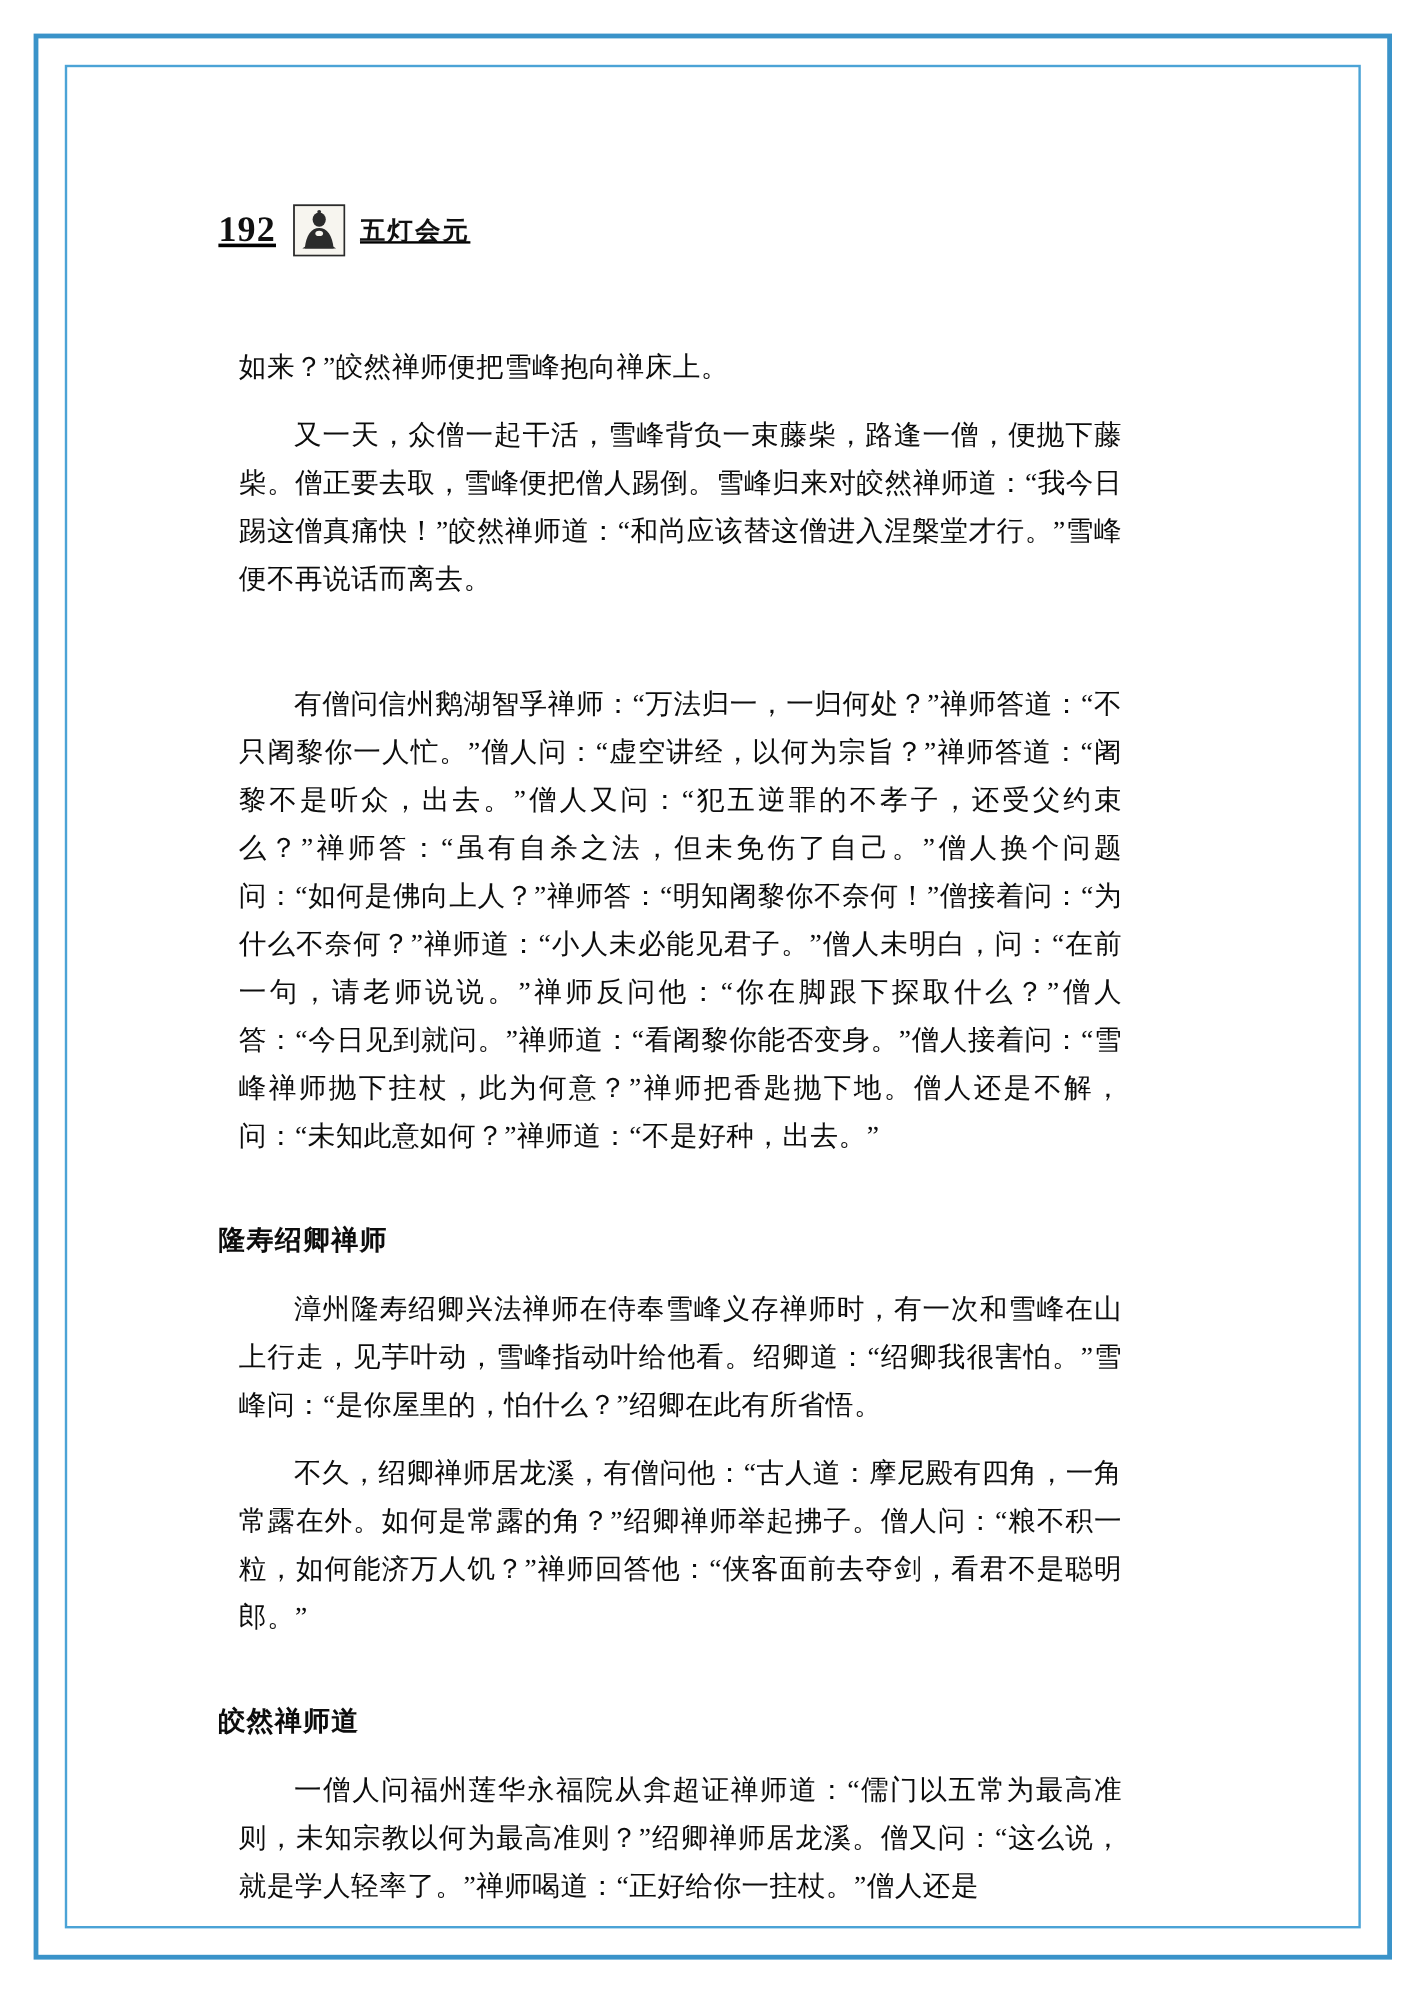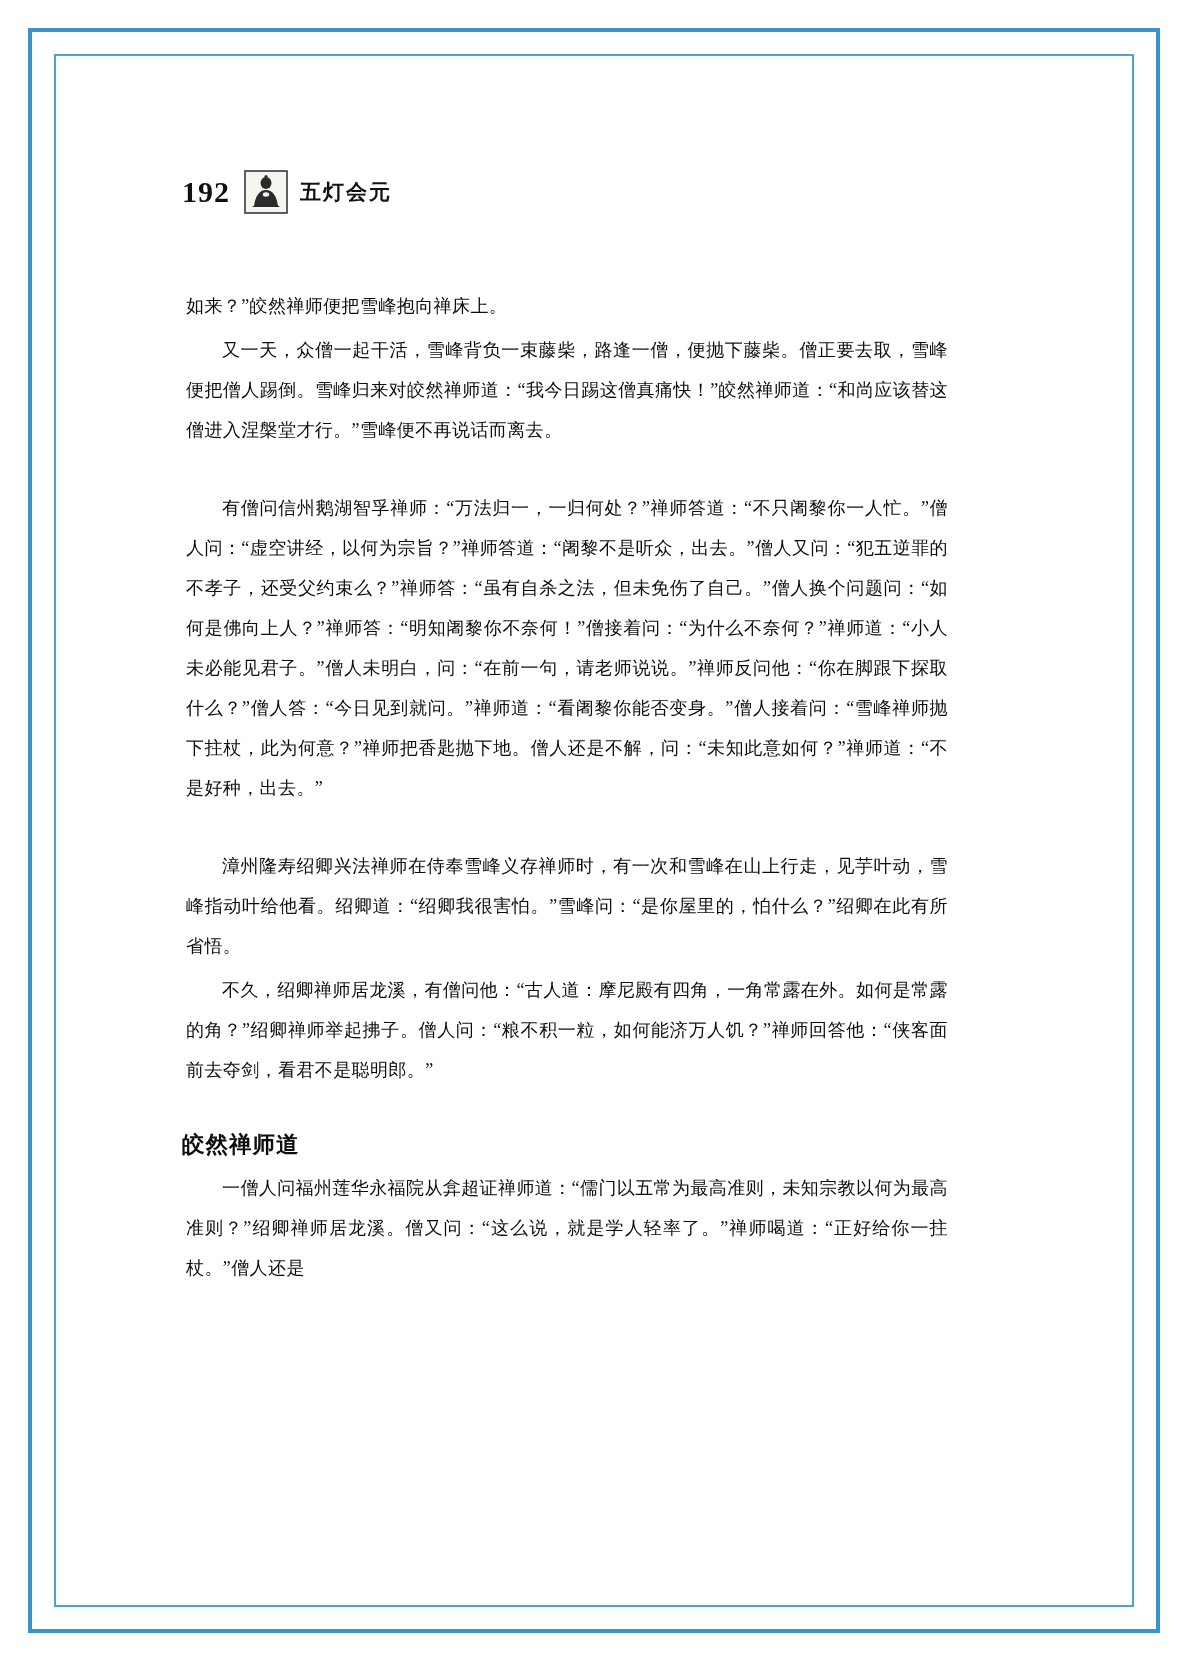--- a/index.html
+++ b/index.html
@@ -40,20 +40,21 @@
     top: 130px;
     width: 770px;
   }
 
   
   .page-header {
     display: flex;
     align-items: center;
     height: 60px;
     margin-bottom: 64px;
+    text-decoration: underline;
   }
   .folio {
     font-family: "Liberation Serif", "DejaVu Serif", serif;
     font-size: 30px;
     font-weight: bold;
     color: #111111;
     letter-spacing: 1px;
     margin-right: 14px;
   }
   .buddha-icon {
@@ -67,26 +68,26 @@
     font-size: 21px;
     font-weight: bold;
     color: #111111;
     letter-spacing: 2px;
     margin-left: 12px;
     text-align: center;
   }
 
   
   .para {
-    font-size: 18px;
+    font-size: 23px;
     line-height: 40px;
     color: #0d0d0d;
     text-align: justify;
     text-justify: inter-ideograph;
-    margin: 4px;
+    margin: 17px;
     letter-spacing: 0.4px;
   }
   .para.indent {
     text-indent: 2em;
   }
   .section-title {
     font-family: "DejaVu Sans", "Liberation Sans", sans-serif;
     font-size: 22.5px;
     font-weight: bold;
     color: #0d0d0d;
@@ -119,20 +120,21 @@
       <span class="book-title">五灯会元</span>
     </div>
 
     <p class="para">如来？”皎然禅师便把雪峰抱向禅床上。</p>
     <p class="para indent">又一天，众僧一起干活，雪峰背负一束藤柴，路逢一僧，便抛下藤柴。僧正要去取，雪峰便把僧人踢倒。雪峰归来对皎然禅师道：“我今日踢这僧真痛快！”皎然禅师道：“和尚应该替这僧进入涅槃堂才行。”雪峰便不再说话而离去。</p>
 
     <div class="gap-large"></div>
     <p class="para indent">有僧问信州鹅湖智孚禅师：“万法归一，一归何处？”禅师答道：“不只阇黎你一人忙。”僧人问：“虚空讲经，以何为宗旨？”禅师答道：“阇黎不是听众，出去。”僧人又问：“犯五逆罪的不孝子，还受父约束么？”禅师答：“虽有自杀之法，但未免伤了自己。”僧人换个问题问：“如何是佛向上人？”禅师答：“明知阇黎你不奈何！”僧接着问：“为什么不奈何？”禅师道：“小人未必能见君子。”僧人未明白，问：“在前一句，请老师说说。”禅师反问他：“你在脚跟下探取什么？”僧人答：“今日见到就问。”禅师道：“看阇黎你能否变身。”僧人接着问：“雪峰禅师抛下拄杖，此为何意？”禅师把香匙抛下地。僧人还是不解，问：“未知此意如何？”禅师道：“不是好种，出去。”</p>
 
     <div class="gap-large"></div>
+    <h2 class="section-title">隆寿绍卿禅师</h2>
     <p class="para indent">漳州隆寿绍卿兴法禅师在侍奉雪峰义存禅师时，有一次和雪峰在山上行走，见芋叶动，雪峰指动叶给他看。绍卿道：“绍卿我很害怕。”雪峰问：“是你屋里的，怕什么？”绍卿在此有所省悟。</p>
     <p class="para indent">不久，绍卿禅师居龙溪，有僧问他：“古人道：摩尼殿有四角，一角常露在外。如何是常露的角？”绍卿禅师举起拂子。僧人问：“粮不积一粒，如何能济万人饥？”禅师回答他：“侠客面前去夺剑，看君不是聪明郎。”</p>
 
     <div class="gap-large"></div>
     <h2 class="section-title">皎然禅师道</h2>
     <p class="para indent">一僧人问福州莲华永福院从弇超证禅师道：“儒门以五常为最高准则，未知宗教以何为最高准则？”绍卿禅师居龙溪。僧又问：“这么说，就是学人轻率了。”禅师喝道：“正好给你一拄杖。”僧人还是</p>
 
   </div>
 </div>
 

